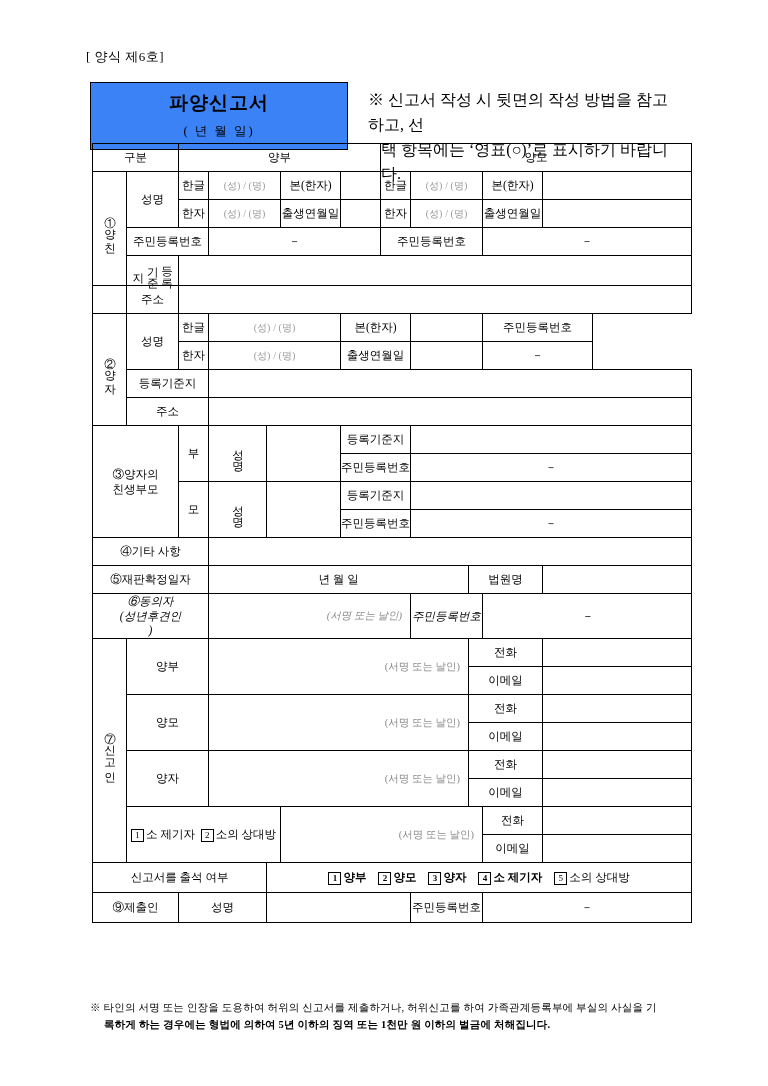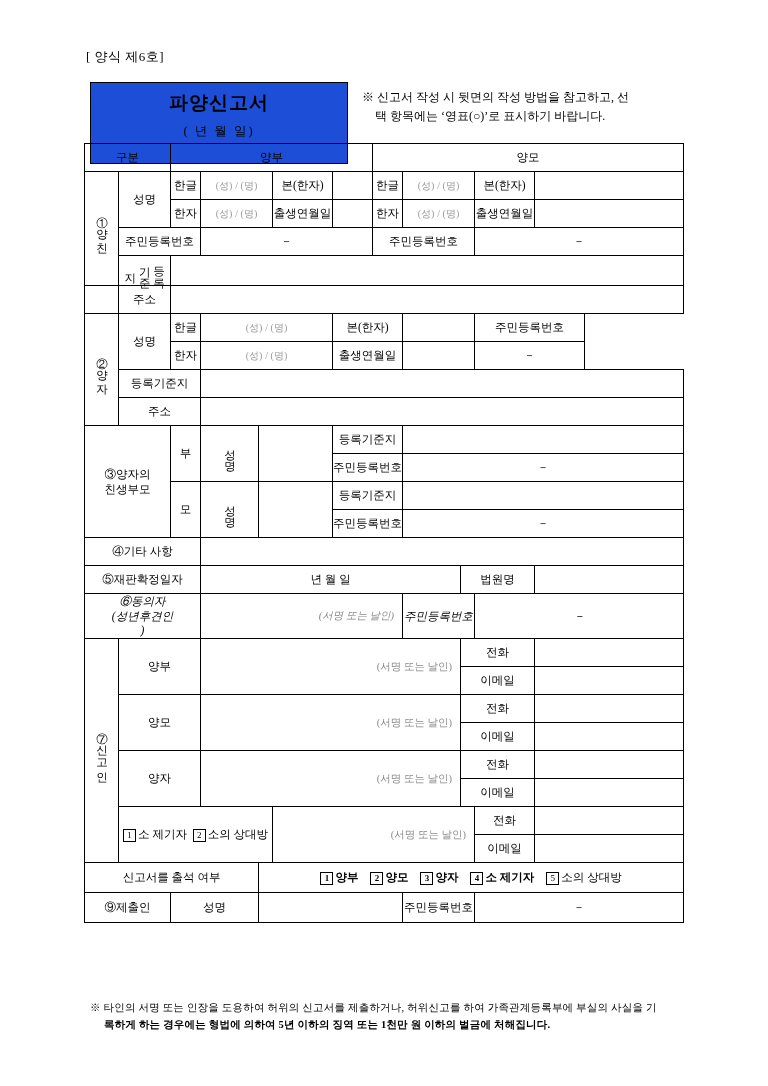--- a/index.html
+++ b/index.html
@@ -8,32 +8,32 @@
     font-family:"Liberation Serif", serif;
     color:#000;
     position:relative;
   }
   .page{position:relative;width:768px;height:928px;box-sizing:border-box;}
   .formcode{
     position:absolute;left:86px;top:48px;font-size:13px;letter-spacing:0.5px;
   }
   .titlewrap{position:absolute;left:90px;top:82px;width:590px;}
   .titlebox{
-    width:258px;border:1px solid #000;background:#1d4ed8;
-    text-align:center;padding:7px 0 23px 0;box-sizing:border-box;
+    width:258px;border:1px solid #000;background:#3b82f6;
+    text-align:center;padding:7px 0 9px 0;box-sizing:border-box;
   }
   .titlebox .t1{font-size:19px;font-weight:bold;letter-spacing:1px;}
   .titlebox .t2{font-size:12.5px;margin-top:7px;letter-spacing:2px;}
   .notice{
-    position:absolute;left:272px;top:6px;width:310px;font-size:12px;line-height:1.55;
+    position:absolute;left:278px;top:6px;width:310px;font-size:16px;line-height:1.55;
   }
   .notice .l2{display:block;margin-left:13px;}
 
   table.main{
-    position:absolute;left:84px;top:143px;width:589px;
+    position:absolute;left:92px;top:143px;width:589px;
     border-collapse:collapse;table-layout:fixed;
   }
   table.main td{
     border:1px solid #000;
     font-size:11.5px;
     padding:0;
     text-align:center;
     vertical-align:middle;
     height:27px;
   }

